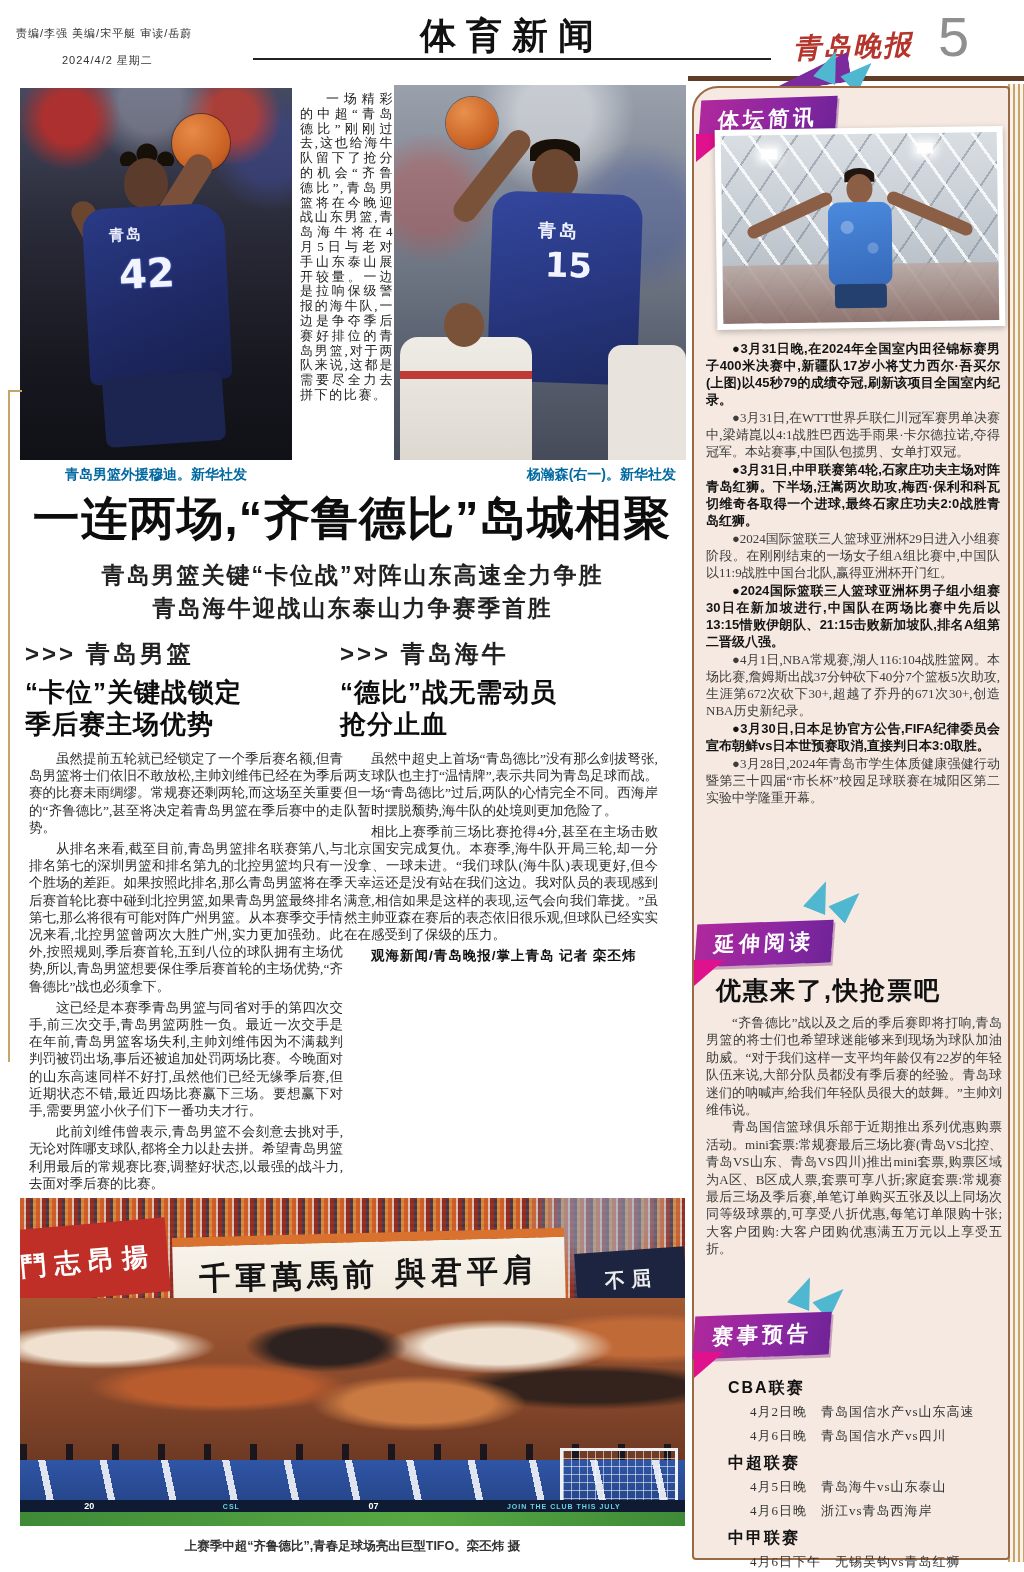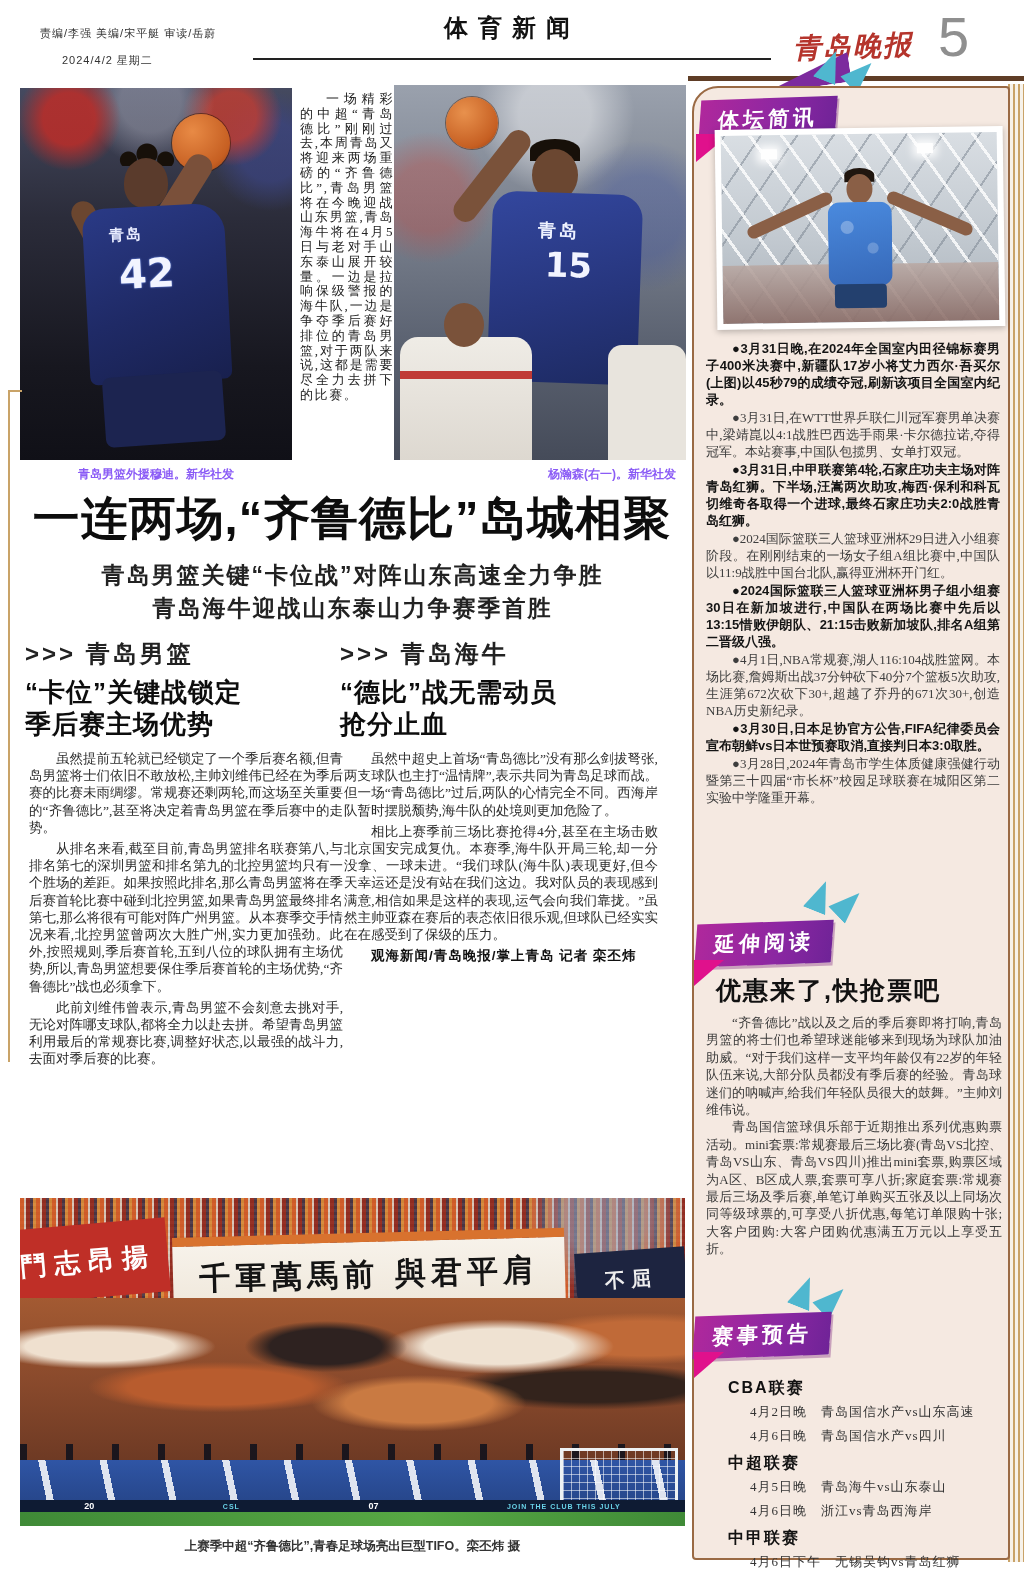--- a/index.html
+++ b/index.html
@@ -1,23 +1,23 @@
 <!DOCTYPE html>
 <html><head>
 <meta charset="utf-8">
 <style>
   html,body{margin:0;padding:0;background:#dedede;}
   .page{position:relative;width:1024px;height:1572px;background:#ffffff;overflow:hidden;
         font-family:"Liberation Sans",sans-serif;color:#1a1a1a;}
   .abs{position:absolute;}
 
   
-  .ed-line{left:40px;top:26px;font-size:11px;color:#333;letter-spacing:1px;}
+  .ed-line{left:16px;top:26px;font-size:11px;color:#333;letter-spacing:1px;}
   .date-line{left:62px;top:53px;font-size:11px;color:#333;letter-spacing:1px;}
-  .section-title{left:0;top:12px;width:1024px;text-align:center;font-size:24px;font-weight:bold;
+  .section-title{left:0;top:12px;width:1024px;text-align:center;font-size:36px;font-weight:bold;
                  letter-spacing:10px;color:#111;}
   .title-rule{left:253px;top:58px;width:518px;height:2px;background:#222;}
   .paper-logo{left:793px;top:28px;font-family:"DejaVu Serif",serif;font-style:italic;font-weight:bold;
               font-size:28px;color:#b5342c;transform:rotate(-2deg);letter-spacing:2px;}
   .page-no{left:938px;top:4px;font-size:56px;color:#8f8f8f;font-weight:normal;}
 
   
   .photo{overflow:hidden;background:#222;}
   .photo-left{left:20px;top:88px;width:272px;height:372px;
       background:linear-gradient(180deg,#454a60 0%,#2b2c3a 35%,#17171f 75%,#101017 100%);}
@@ -61,21 +61,21 @@
   .pr-opp{left:6px;top:252px;width:132px;height:123px;border-radius:18px 18px 0 0;
       background:linear-gradient(180deg,#efece6,#ddd8d0);}
   .pr-opp-trim{left:0;top:34px;width:132px;height:8px;background:#c03a35;}
   .pr-opp-head{left:44px;top:-34px;width:40px;height:44px;border-radius:50%;background:#7a523a;}
   .pr-opp2{left:214px;top:260px;width:78px;height:115px;border-radius:14px 14px 0 0;background:#e8e4dd;}
 
   .intro-col{left:300px;top:92px;width:94px;height:380px;font-family:"Liberation Serif",serif;
       font-size:13px;line-height:14.8px;letter-spacing:1.6px;text-align:justify;color:#222;}
   .intro-col p{margin:0;text-indent:2em;}
 
-  .caption{font-size:12px;font-weight:bold;color:#8b5cf6;}
+  .caption{font-size:14px;font-weight:bold;color:#0369a1;}
   .cap-left{left:30px;top:466px;width:252px;text-align:center;}
   .cap-right{left:404px;top:466px;width:272px;text-align:right;}
 
   
   .headline{left:18px;top:488px;width:668px;text-align:center;font-size:46px;font-weight:900;
       color:#0d0d0d;letter-spacing:1px;transform:scaleX(1.02);}
   .deck{width:665px;text-align:center;font-size:23px;font-weight:bold;color:#222;letter-spacing:2px;}
   .deck1{left:20px;top:560px;}
   .deck2{left:20px;top:593px;}
 
@@ -201,21 +201,21 @@
     <div class="abs pl-head"></div>
     <div class="abs pl-armL"></div>
     <div class="abs pl-torso">
       <div class="abs pl-team">青岛</div>
       <div class="abs pl-no">42</div>
     </div>
     <div class="abs pl-shorts"></div>
   </div>
 
   <div class="abs intro-col">
-    <p>一场精彩的中超“青岛德比”刚刚过去,本周青岛又将迎来两场重磅的“齐鲁德比”,青岛男篮将在今晚迎战山东男篮,青岛海牛将在4月5日与老对手山东泰山展开较量。一边是拉响保级警报的海牛队,一边是争夺季后赛好排位的青岛男篮,对于两队来说,这都是需要尽全力去拼下的比赛。</p>
+    <p>一场精彩的中超“青岛德比”刚刚过去,这也给海牛队留下了抢分的机会“齐鲁德比”,青岛男篮将在今晚迎战山东男篮,青岛海牛将在4月5日与老对手山东泰山展开较量。一边是拉响保级警报的海牛队,一边是争夺季后赛好排位的青岛男篮,对于两队来说,这都是需要尽全力去拼下的比赛。</p>
   </div>
 
   <div class="abs photo photo-right">
     <div class="abs pr-blur"></div>
     <div class="abs pr-ball"></div>
     <div class="abs pr-armUp"></div>
     <div class="abs pr-hairR"></div>
     <div class="abs pr-head"></div>
     <div class="abs pr-torso">
       <div class="abs pr-team">青岛</div>
@@ -235,20 +235,21 @@
   <div class="abs deck deck1">青岛男篮关键“卡位战”对阵山东高速全力争胜</div>
   <div class="abs deck deck2">青岛海牛迎战山东泰山力争赛季首胜</div>
 
   <div class="abs col col-left">
     <p class="kicker">&gt;&gt;&gt; 青岛男篮</p>
     <p class="col-title">“卡位”关键战锁定</p>
     <p class="col-title">季后赛主场优势</p>
     <div class="col-body">
       <p>虽然提前五轮就已经锁定了一个季后赛名额,但青岛男篮将士们依旧不敢放松,主帅刘维伟已经在为季后赛的比赛未雨绸缪。常规赛还剩两轮,而这场至关重要的“齐鲁德比”,甚至将决定着青岛男篮在季后赛中的走势。</p>
       <p>从排名来看,截至目前,青岛男篮排名联赛第八,与排名第七的深圳男篮和排名第九的北控男篮均只有一个胜场的差距。如果按照此排名,那么青岛男篮将在季后赛首轮比赛中碰到北控男篮,如果青岛男篮最终排名第七,那么将很有可能对阵广州男篮。从本赛季交手情况来看,北控男篮曾两次大胜广州,实力更加强劲。此外,按照规则,季后赛首轮,五到八位的球队拥有主场优势,所以,青岛男篮想要保住季后赛首轮的主场优势,“齐鲁德比”战也必须拿下。</p>
+      <p>这已经是本赛季青岛男篮与同省对手的第四次交手,前三次交手,青岛男篮两胜一负。最近一次交手是在年前,青岛男篮客场失利,主帅刘维伟因为不满裁判判罚被罚出场,事后还被追加处罚两场比赛。今晚面对的山东高速同样不好打,虽然他们已经无缘季后赛,但近期状态不错,最近四场比赛赢下三场。要想赢下对手,需要男篮小伙子们下一番功夫才行。</p>
       <p>此前刘维伟曾表示,青岛男篮不会刻意去挑对手,无论对阵哪支球队,都将全力以赴去拼。希望青岛男篮利用最后的常规赛比赛,调整好状态,以最强的战斗力,去面对季后赛的比赛。</p>
     </div>
   </div>
 
   <div class="abs col col-right">
     <p class="kicker">&gt;&gt;&gt; 青岛海牛</p>
     <p class="col-title">“德比”战无需动员</p>
     <p class="col-title">抢分止血</p>
     <div class="col-body">
       <p>虽然中超史上首场“青岛德比”没有那么剑拔弩张,两支球队也主打“温情牌”,表示共同为青岛足球而战。但一场“青岛德比”过后,两队的心情完全不同。西海岸队暂时摆脱颓势,海牛队的处境则更加危险了。</p>

